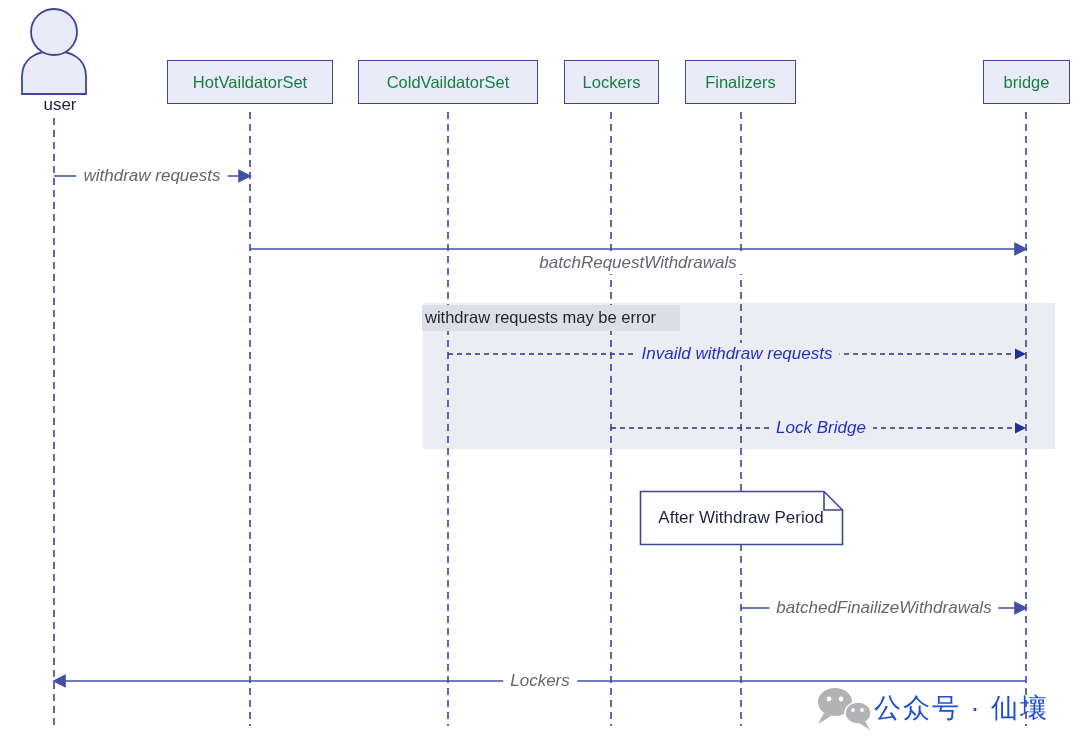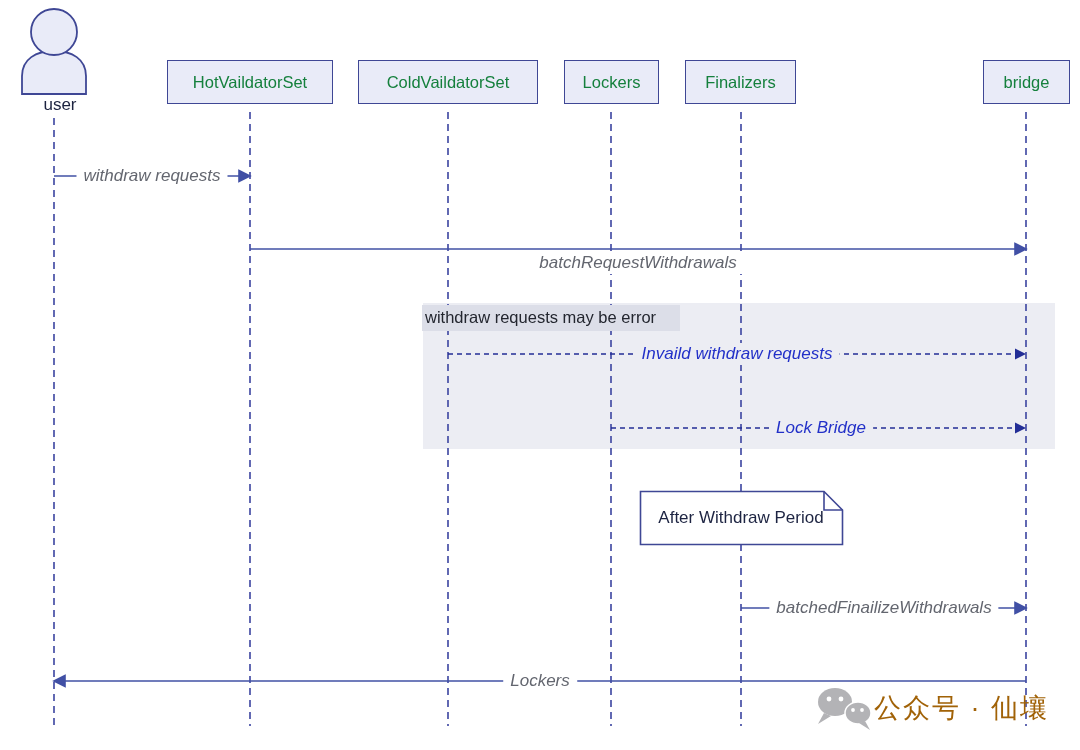--- a/index.html
+++ b/index.html
@@ -32,21 +32,21 @@
     position:absolute;left:422px;top:305px;
     background:#dcdee8;color:#23262f;
     font-size:16.5px;padding:3px 24px 4px 3px;white-space:nowrap;
   }
   .note-label{
     position:absolute;left:741px;top:518px;transform:translate(-50%,-50%);
     font-size:17px;color:#1d2442;white-space:nowrap;
   }
   .watermark{
     position:absolute;left:874px;top:690px;
-    font-size:27px;color:#a16207;letter-spacing:2px;white-space:nowrap;
+    font-size:27px;color:#1d4ed8;letter-spacing:2px;white-space:nowrap;
   }
 </style>
 </head>
 <body>
 
 <div class="stage">
 
   <svg class="layer" width="1080" height="750" viewBox="0 0 1080 750">
 
     <rect x="423" y="303" width="632" height="146" fill="#ecedf3"></rect>

